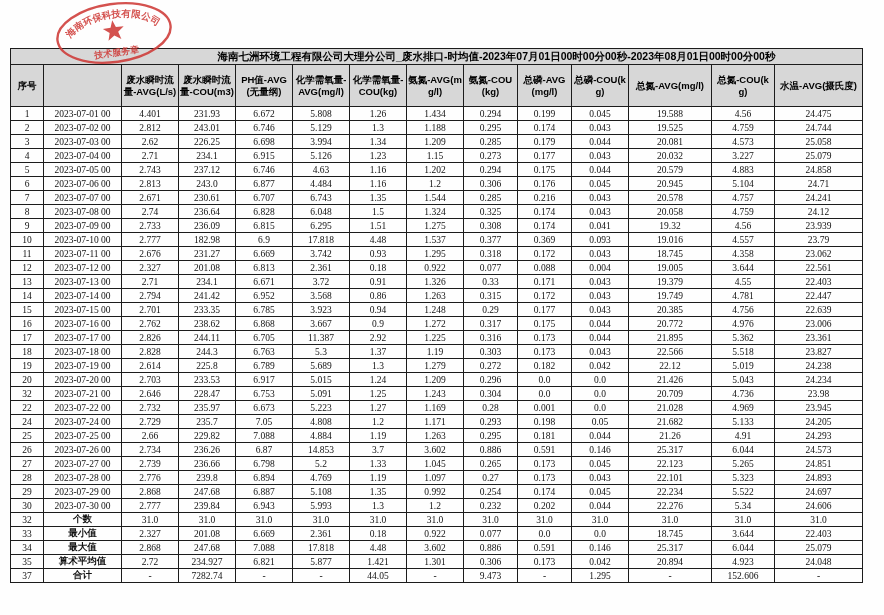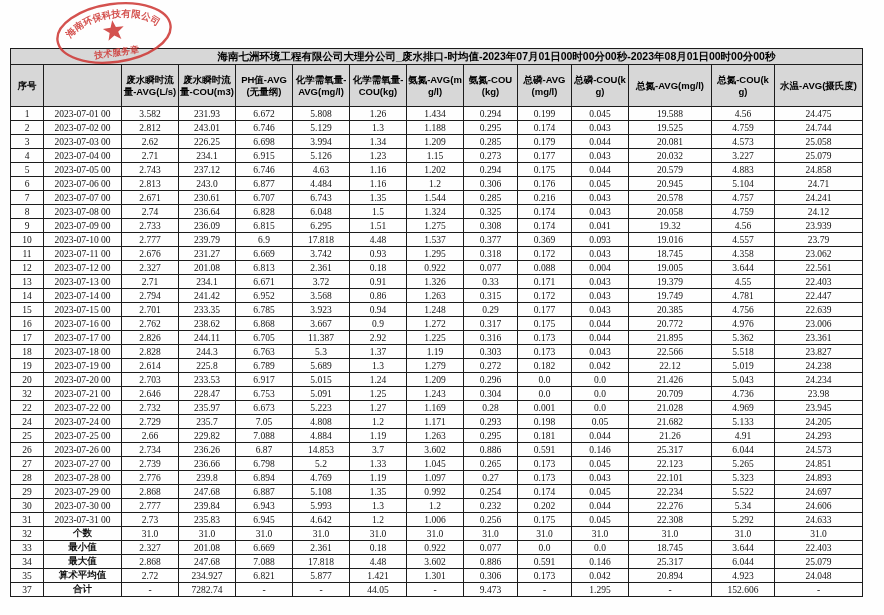--- a/index.html
+++ b/index.html
@@ -105,21 +105,21 @@
           <th>总磷-COU(kg)</th>
           <th>总氮-AVG(mg/l)</th>
           <th>总氮-COU(kg)</th>
           <th>水温-AVG(摄氏度)</th>
         </tr>
     </thead>
     <tbody id="table-body">
         <tr>
           <td>1</td>
           <td>2023-07-01 00</td>
-          <td>3.582</td>
+          <td>4.401</td>
           <td>231.93</td>
           <td>6.672</td>
           <td>5.808</td>
           <td>1.26</td>
           <td>1.434</td>
           <td>0.294</td>
           <td>0.199</td>
           <td>0.045</td>
           <td>19.588</td>
           <td>4.56</td>
@@ -250,21 +250,21 @@
           <td>0.174</td>
           <td>0.041</td>
           <td>19.32</td>
           <td>4.56</td>
           <td>23.939</td>
         </tr>
         <tr>
           <td>10</td>
           <td>2023-07-10 00</td>
           <td>2.777</td>
-          <td>239.79</td>
+          <td>182.98</td>
           <td>6.9</td>
           <td>17.818</td>
           <td>4.48</td>
           <td>1.537</td>
           <td>0.377</td>
           <td>0.369</td>
           <td>0.093</td>
           <td>19.016</td>
           <td>4.557</td>
           <td>23.79</td>
@@ -565,36 +565,20 @@
           <td>6.943</td>
           <td>5.993</td>
           <td>1.3</td>
           <td>1.2</td>
           <td>0.232</td>
           <td>0.202</td>
           <td>0.044</td>
           <td>22.276</td>
           <td>5.34</td>
           <td>24.606</td>
-        </tr>
-        <tr>
-          <td>31</td>
-          <td>2023-07-31 00</td>
-          <td>2.73</td>
-          <td>235.83</td>
-          <td>6.945</td>
-          <td>4.642</td>
-          <td>1.2</td>
-          <td>1.006</td>
-          <td>0.256</td>
-          <td>0.175</td>
-          <td>0.045</td>
-          <td>22.308</td>
-          <td>5.292</td>
-          <td>24.633</td>
         </tr>
         <tr>
           <td>32</td>
           <td class="label">个数</td>
           <td>31.0</td>
           <td>31.0</td>
           <td>31.0</td>
           <td>31.0</td>
           <td>31.0</td>
           <td>31.0</td>

